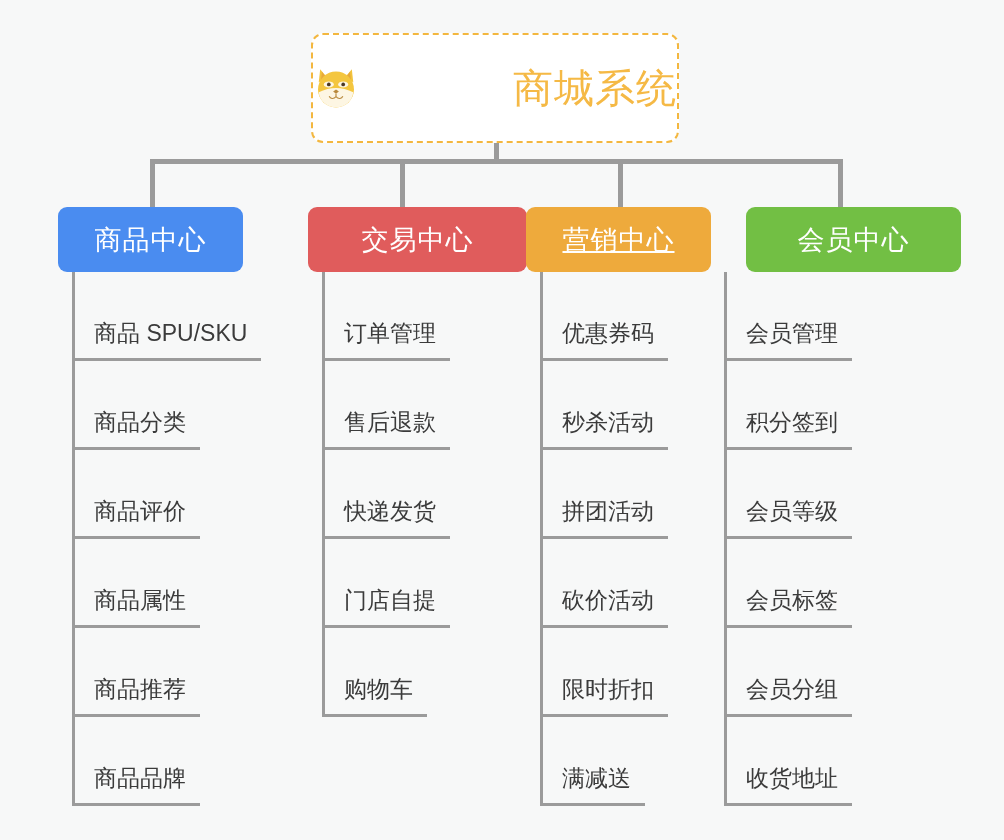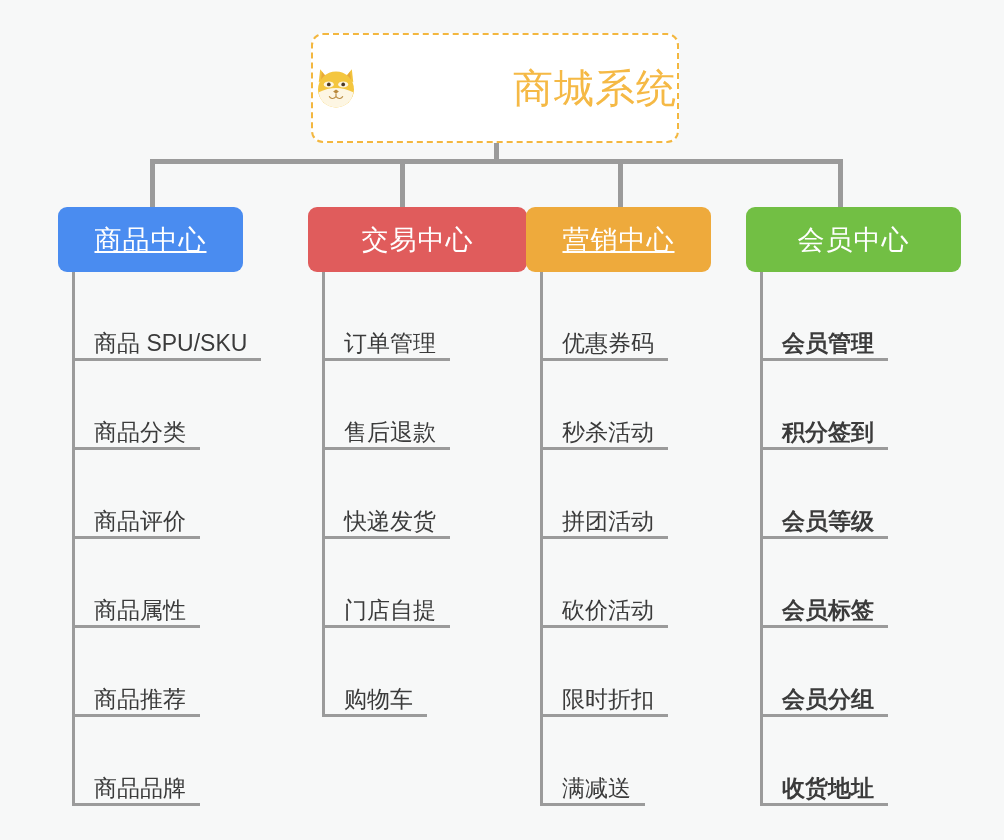--- a/index.html
+++ b/index.html
@@ -99,21 +99,21 @@
     position: relative;
     height: 89px;
     box-sizing: border-box;
     border-left: 3px solid #9b9b9b;
     display: flex;
     align-items: flex-end;
   }
   .leaf-inner {
     display: inline-block;
     border-bottom: 3px solid #9b9b9b;
-    padding: 0 14px 0 22px;
+    padding: 0 14px 10px 22px;
     margin-left: -3px;
     font-size: 23px;
     line-height: 1.25;
     color: #3b3b3b;
     white-space: nowrap;
   }
 </style>
 </head>
 <body>
 
@@ -142,21 +142,21 @@
   <div class="conn conn-stem"></div>
   <div class="conn conn-bar"></div>
 
   <div id="drops">
       <div class="conn conn-drop" style="left: 150px;"></div>
       <div class="conn conn-drop" style="left: 400px;"></div>
       <div class="conn conn-drop" style="left: 618px;"></div>
       <div class="conn conn-drop" style="left: 838px;"></div>
     </div>
   <div id="boxes">
-      <div class="cat-box" style="left: 58px; width: 185px; background: rgb(74, 140, 240); text-decoration: underline;">
+      <div class="cat-box" style="left: 58px; width: 185px; background: rgb(74, 140, 240);">
         <span>商品中心</span>
       </div>
       <div class="cat-box" style="left: 308px; width: 219px; background: rgb(224, 92, 92);">
         <span>交易中心</span>
       </div>
       <div class="cat-box" style="left: 526px; width: 185px; background: rgb(238, 170, 60); text-decoration: underline;">
         <span>营销中心</span>
       </div>
       <div class="cat-box" style="left: 746px; width: 215px; background: rgb(114, 191, 68);">
         <span>会员中心</span>
@@ -213,21 +213,21 @@
         <div class="leaf-item">
           <span class="leaf-inner">砍价活动</span>
         </div>
         <div class="leaf-item">
           <span class="leaf-inner">限时折扣</span>
         </div>
         <div class="leaf-item">
           <span class="leaf-inner">满减送</span>
         </div>
       </div>
-      <div class="leaf-col" style="left: 760px; font-weight: bold;">
+      <div class="leaf-col" style="left: 724px;">
         <div class="leaf-item">
           <span class="leaf-inner">会员管理</span>
         </div>
         <div class="leaf-item">
           <span class="leaf-inner">积分签到</span>
         </div>
         <div class="leaf-item">
           <span class="leaf-inner">会员等级</span>
         </div>
         <div class="leaf-item">

